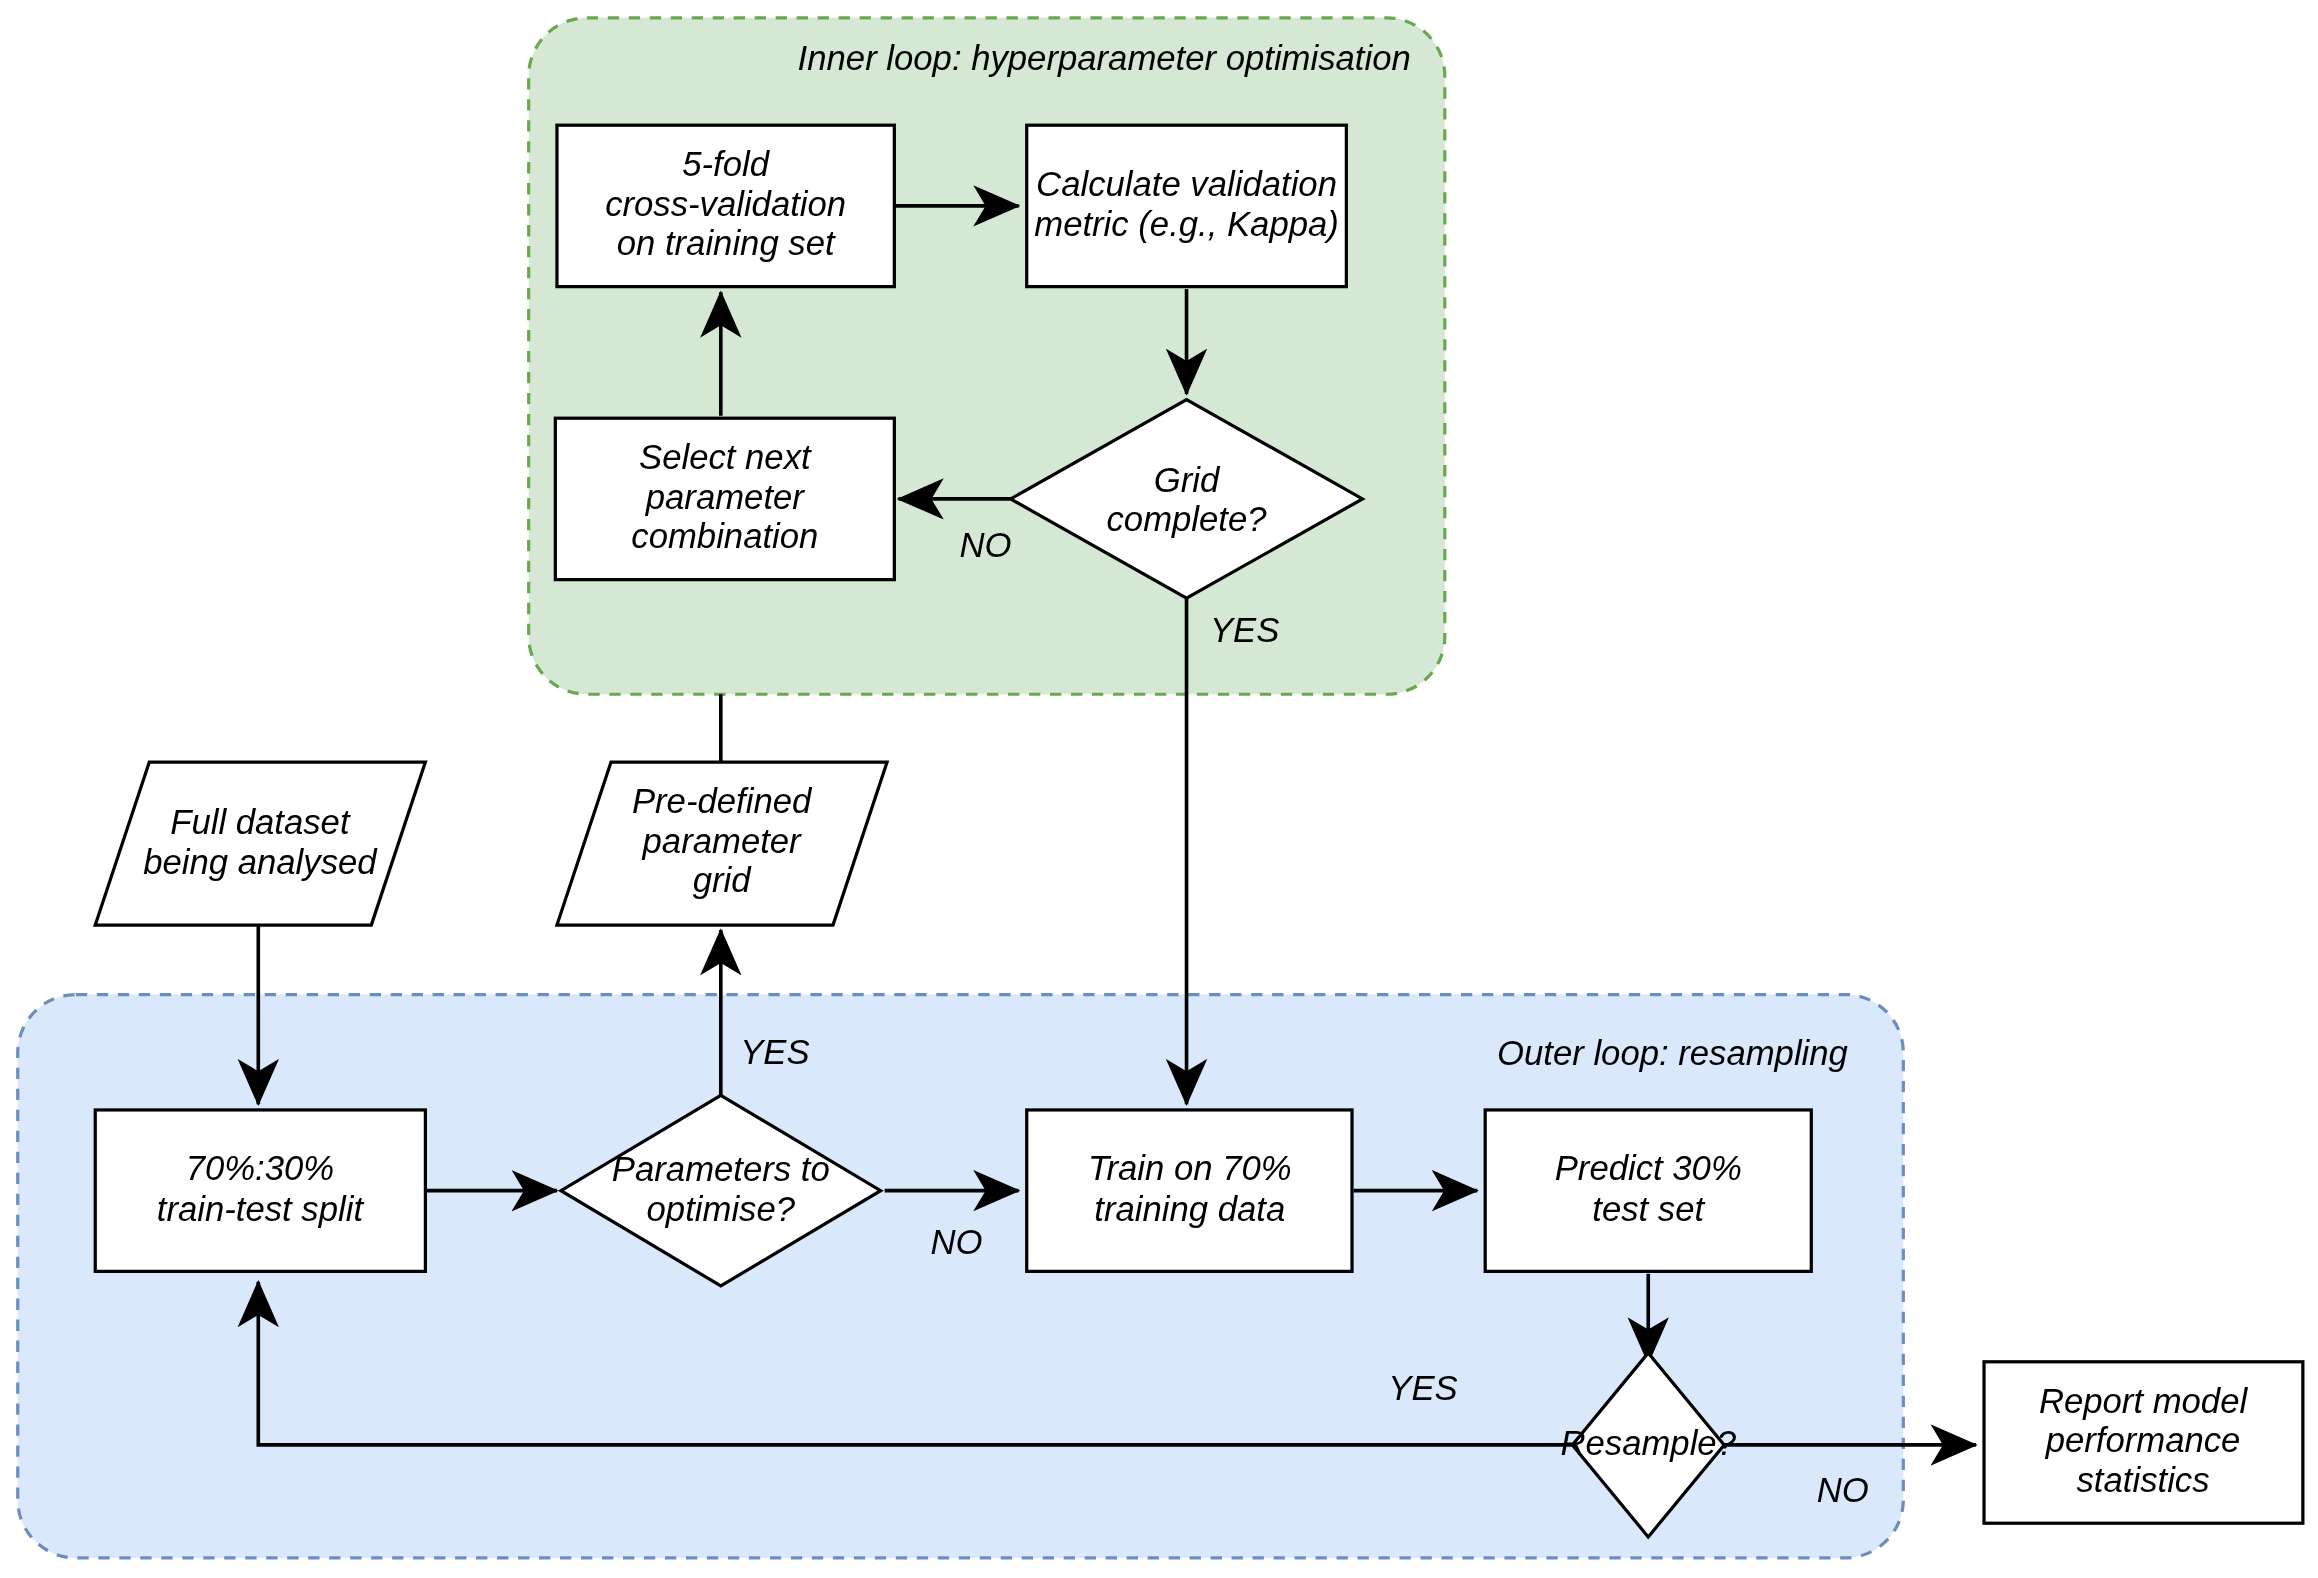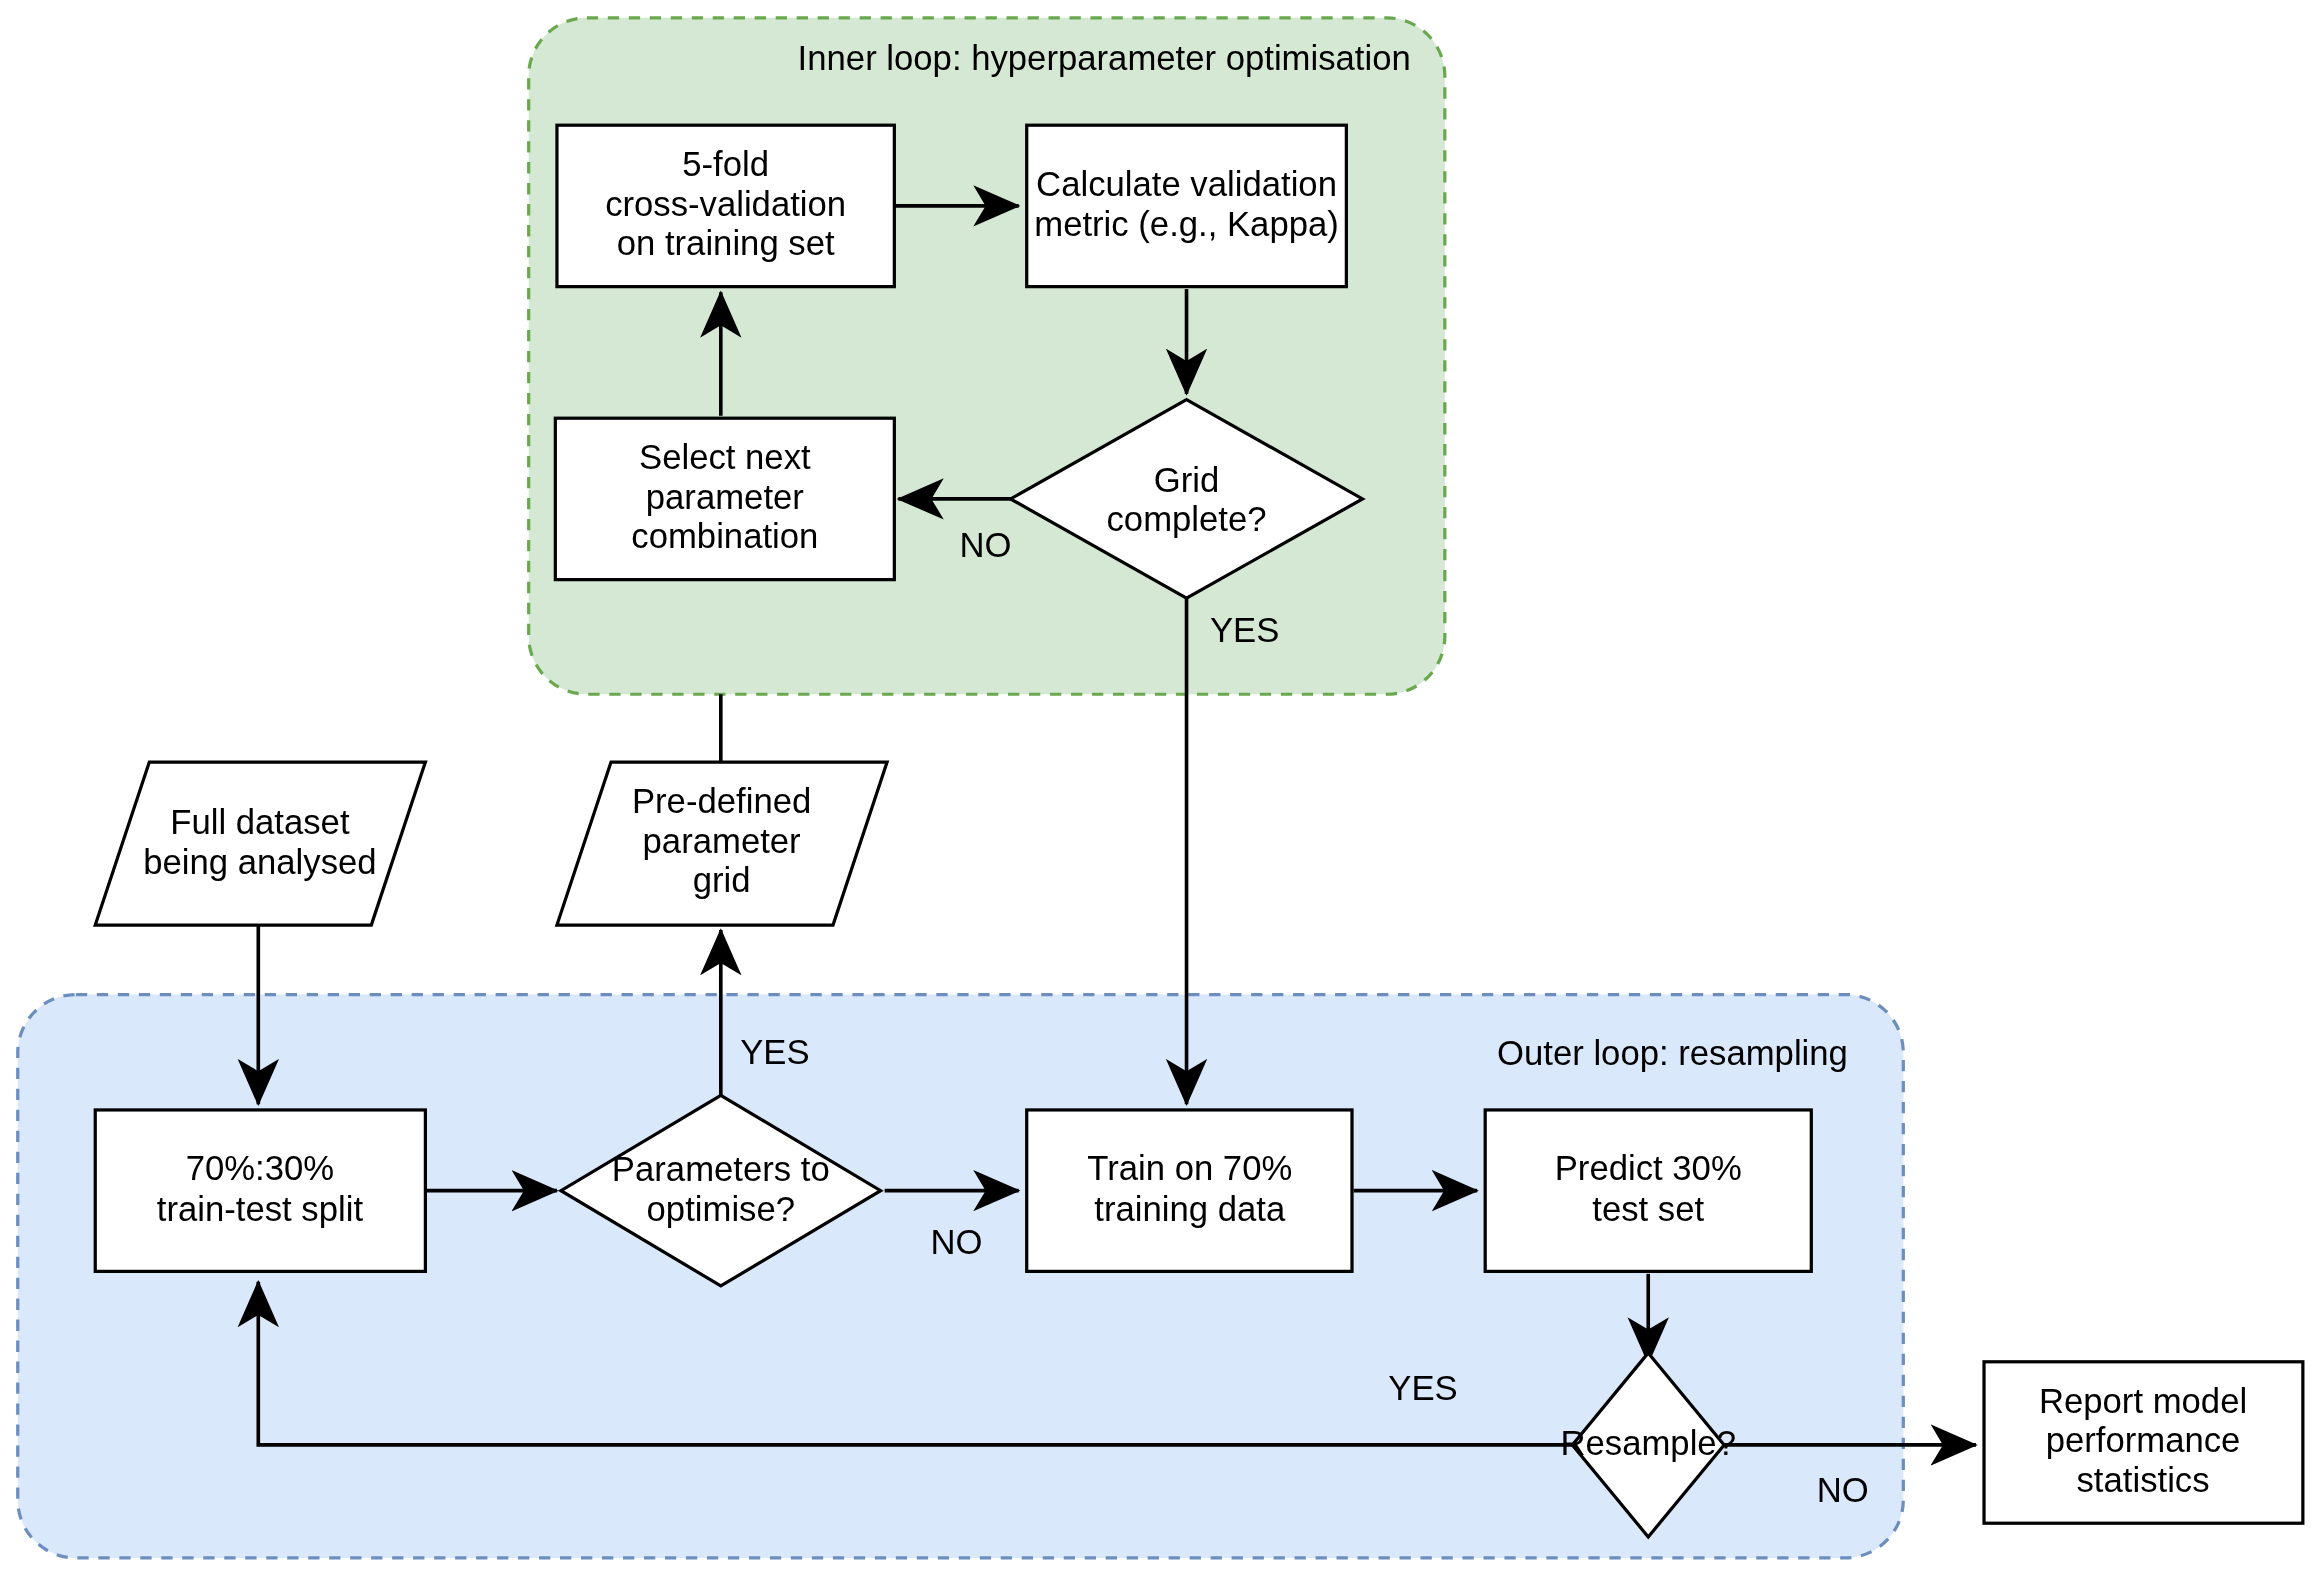--- a/index.html
+++ b/index.html
@@ -10,20 +10,21 @@
   body {
     width: 2319px;
     height: 1579px;
     font-family: "Liberation Sans", sans-serif;
     overflow: hidden;
   }
   #diagram-root {
     position: relative;
     width: 1931px;
     height: 1579px;
+    font-style: italic;
   }
   svg.flowchart {
     position: absolute;
     top: 0;
     left: 0;
     width: 2319px;
     height: 1579px;
     display: block;
   }
   .node-shape {

